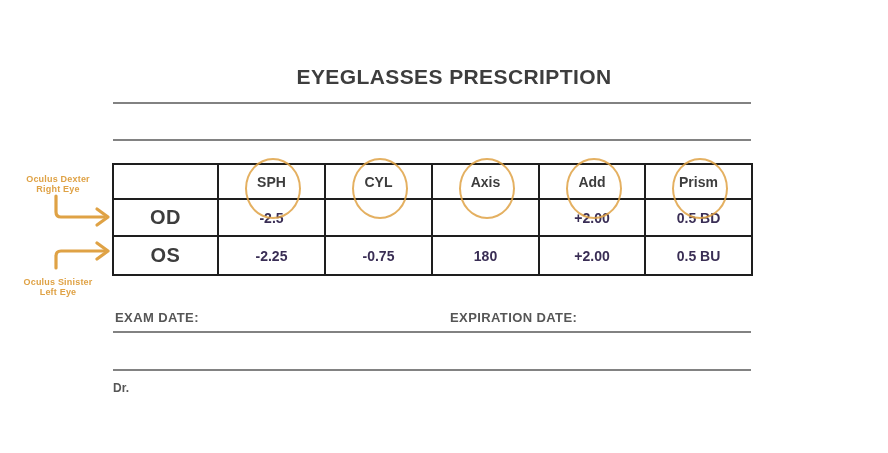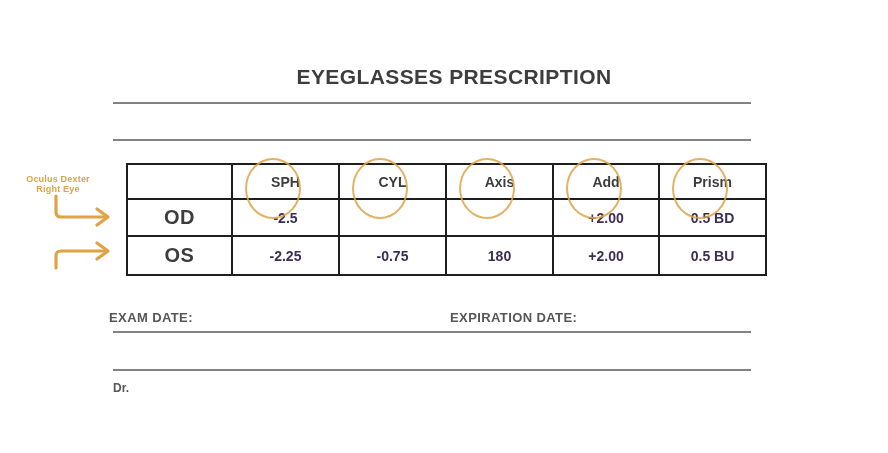--- a/index.html
+++ b/index.html
@@ -29,21 +29,21 @@
   }
   .line-1{top:102px;}
   .line-2{top:139px;}
   .line-3{top:331px;}
   .line-4{top:369px;}
   .patient-label{
     position:absolute;top:114px;left:115px;
     font-size:16px;color:var(--ink);
   }
   table.rx{
-    position:absolute;top:163px;left:126px;
+    position:absolute;top:163px;left:112px;
     width:639px;border-collapse:collapse;table-layout:fixed;
   }
   table.rx th,table.rx td{
     border:2px solid var(--border);
     text-align:center;vertical-align:middle;
     padding:0;
   }
   table.rx tr.hdr{height:35px;}
   table.rx tr.r1{height:37px;}
   table.rx tr.r2{height:39px;}
@@ -76,21 +76,21 @@
     text-align:center;
     font-size:9px;font-weight:bold;line-height:10px;
     color:var(--gold);letter-spacing:0.2px;
   }
   .note-right{top:158px;margin-top:16px;}
   .note-left{top:277px;}
   .date-label{
     position:absolute;top:310px;
     font-size:13px;font-weight:600;color:#565656;letter-spacing:0.4px;
   }
-  .exam{left:109px;}
+  .exam{left:115px;}
   .expiration{left:450px;}
   .doctor{
     position:absolute;top:381px;left:113px;width:612px;
     text-align:left;
     font-size:12px;font-weight:600;color:#565656;
   }
 </style>
 </head>
 <body>
 
@@ -150,20 +150,24 @@
       <path d="M97,209 L108,217 L97,225"></path>
       <path d="M56,268 L56,256 Q56,251 61,251 L104,251"></path>
       <path d="M97,243 L108,251 L97,259"></path>
     </g>
   </svg>
 
   <div class="eye-note note-right">
     <div>Oculus Dexter</div>
     <div>Right Eye</div>
   </div>
+  <div class="eye-note note-left">
+    <div>Oculus Sinister</div>
+    <div>Left Eye</div>
+  </div>
 
   <div class="date-label exam">EXAM DATE:</div>
   <div class="date-label expiration">EXPIRATION DATE:</div>
   <div class="hline line-3"></div>
 
   <div class="hline line-4"></div>
   <div class="doctor">Dr.</div>
 
 </div>
 

